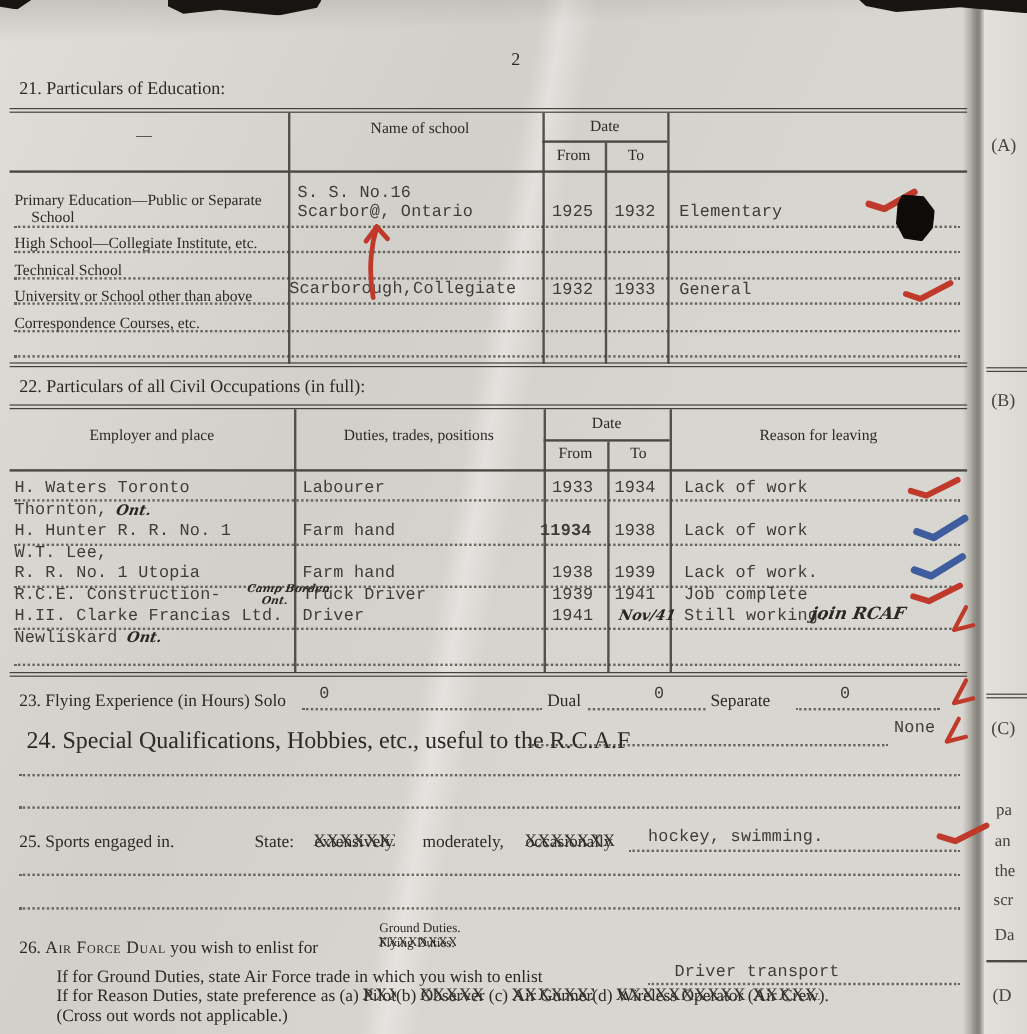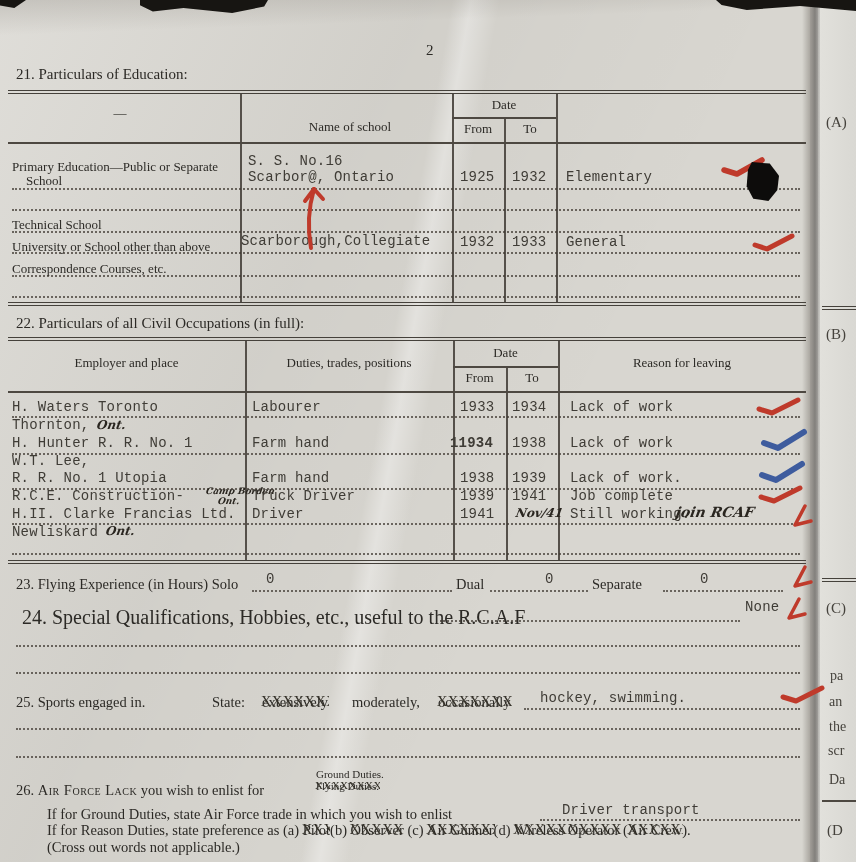--- a/index.html
+++ b/index.html
@@ -70,34 +70,35 @@
   <div class="abs dbl" style="left:8px;top:90px;width:798px"></div>
 
   <div class="abs vline" style="left:240px;top:94px;height:209px"></div>
   <div class="abs vline" style="left:452px;top:94px;height:209px"></div>
   <div class="abs vline" style="left:504px;top:119px;height:184px"></div>
   <div class="abs vline" style="left:556px;top:94px;height:209px"></div>
   <div class="abs hline" style="left:452px;top:117px;width:104px"></div>
   <div class="abs hline" style="left:8px;top:142px;width:798px"></div>
 
   <div class="abs print small cent" style="left:60px;top:106px;width:120px">—</div>
-  <div class="abs print small cent" style="left:240px;top:120px;width:220px">Name of school</div>
+  <div class="abs print small cent" style="left:240px;top:100px;width:220px">Name of school</div>
   <div class="abs print small cent" style="left:452px;top:98px;width:104px">Date</div>
   <div class="abs print small cent" style="left:452px;top:122px;width:52px">From</div>
   <div class="abs print small cent" style="left:504px;top:122px;width:52px">To</div>
 
   <div class="abs print small" style="left:12px;top:160px">Primary Education—Public or Separate</div>
   <div class="abs print small" style="left:26px;top:174px">School</div>
   <div class="abs type" style="left:248px;top:154px">S. S. No.16</div>
   <div class="abs type" style="left:248px;top:170px">Scarbor@, Ontario</div>
   <div class="abs type" style="left:460px;top:170px">1925</div>
   <div class="abs type" style="left:512px;top:170px">1932</div>
   <div class="abs type" style="left:566px;top:170px">Elementary</div>
   <div class="abs dot" style="left:12px;top:188px;width:788px"></div>
 
+  <div class="abs print small" style="left:12px;top:196px">High School—Collegiate Institute, etc.</div>
   <div class="abs dot" style="left:12px;top:209px;width:788px"></div>
 
   <div class="abs print small" style="left:12px;top:218px">Technical School</div>
   <div class="abs dot" style="left:12px;top:231px;width:788px"></div>
 
   <div class="abs print small" style="left:12px;top:240px">University or School other than above</div>
   <div class="abs type" style="left:241px;top:234px">Scarborough,Collegiate</div>
   <div class="abs type" style="left:460px;top:235px">1932</div>
   <div class="abs type" style="left:512px;top:235px">1933</div>
   <div class="abs type" style="left:566px;top:235px">General</div>
@@ -233,21 +234,21 @@
   <div class="abs dot" style="left:524px;top:708px;width:276px"></div>
   <div class="abs type" style="left:540px;top:691px">hockey, swimming.</div>
   <svg class="abs mark red" style="left:780px;top:684px" width="46" height="20" viewBox="0 0 46 20">
       <path d="M3 13 L16 17 L42 4" stroke-width="5"></path>
     </svg>
   <div class="abs dot" style="left:16px;top:728px;width:784px"></div>
   <div class="abs dot" style="left:16px;top:756px;width:784px"></div>
 
   <div class="abs print" style="left:16px;top:782px;font-size:14.5px;white-space:nowrap">
     <span>26.</span>
-    <span style="font-variant:small-caps;letter-spacing:0.5px">Air Force Lack</span>
+    <span style="font-variant:small-caps;letter-spacing:0.5px">Air Force Dual</span>
     <span>you wish to enlist for</span>
   </div>
   <div class="abs print stack" style="left:316px;top:768px;font-size:11px">
     <div>Ground Duties.</div>
     <div><span class="xover" data-x="XXXXXXXXXXXXXXX">Flying Duties.</span></div>
   </div>
   <div class="abs print" style="left:47px;top:806px;font-size:14.5px">If for Ground Duties, state Air Force trade in which you wish to enlist</div>
   <div class="abs dot" style="left:540px;top:819px;width:260px"></div>
   <div class="abs type" style="left:562px;top:803px">Driver transport</div>
   <div class="abs print" style="left:47px;top:822px;font-size:14.5px;white-space:nowrap">

